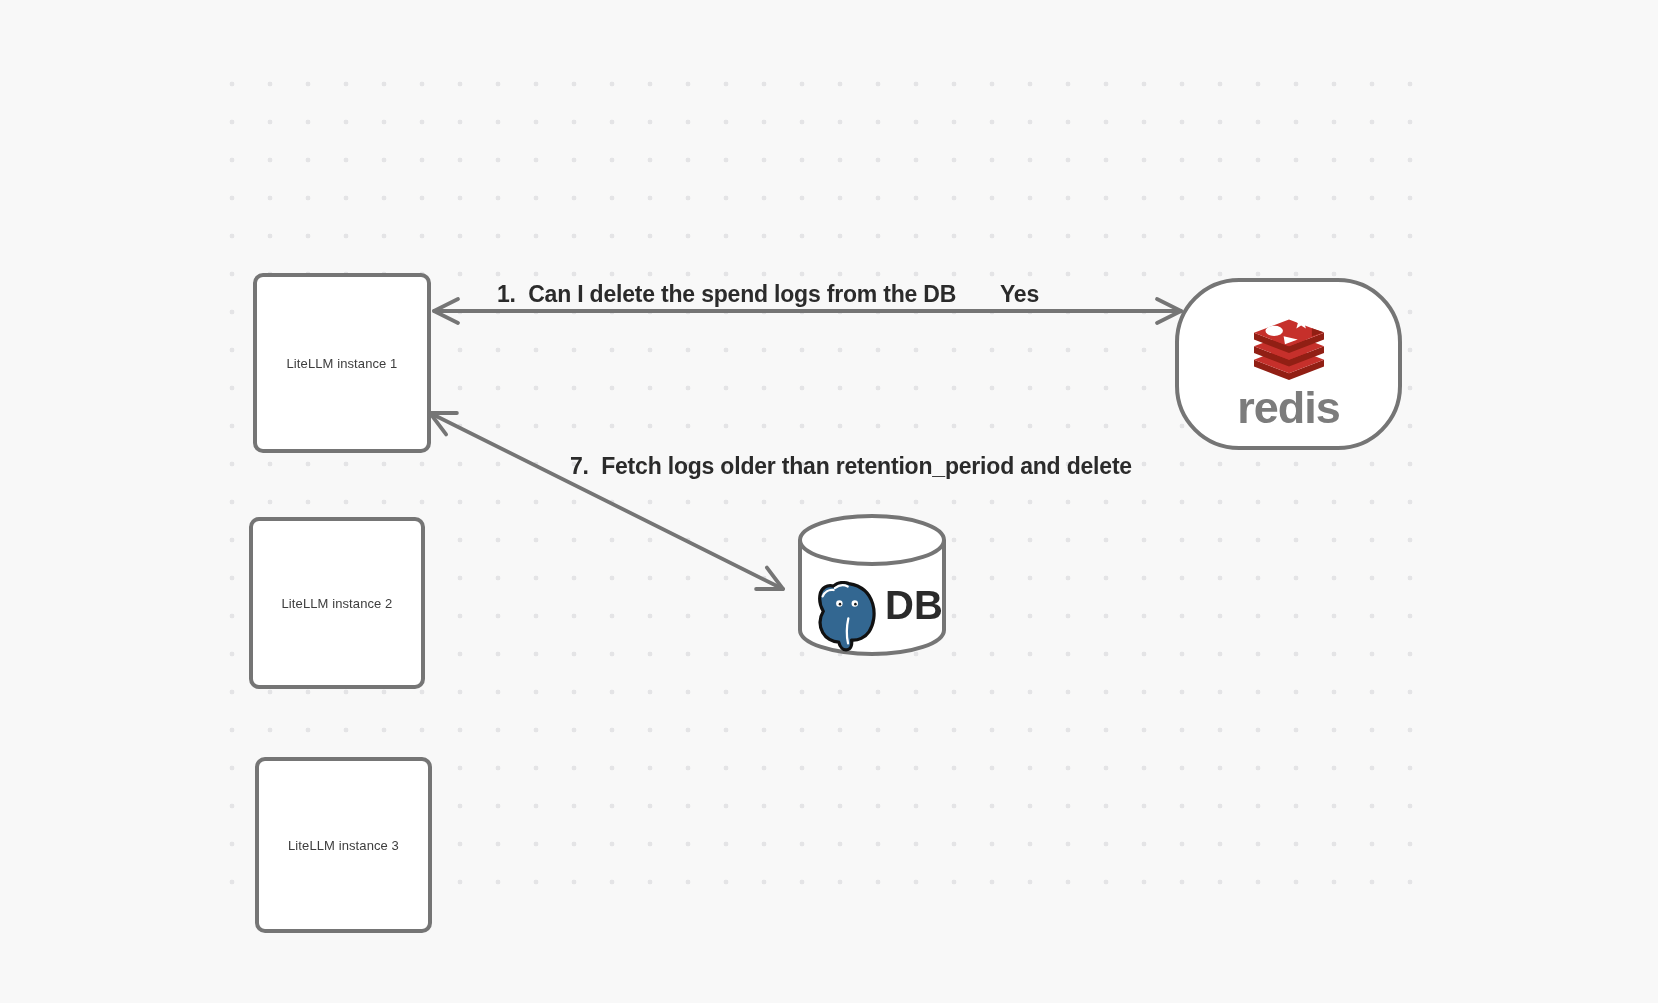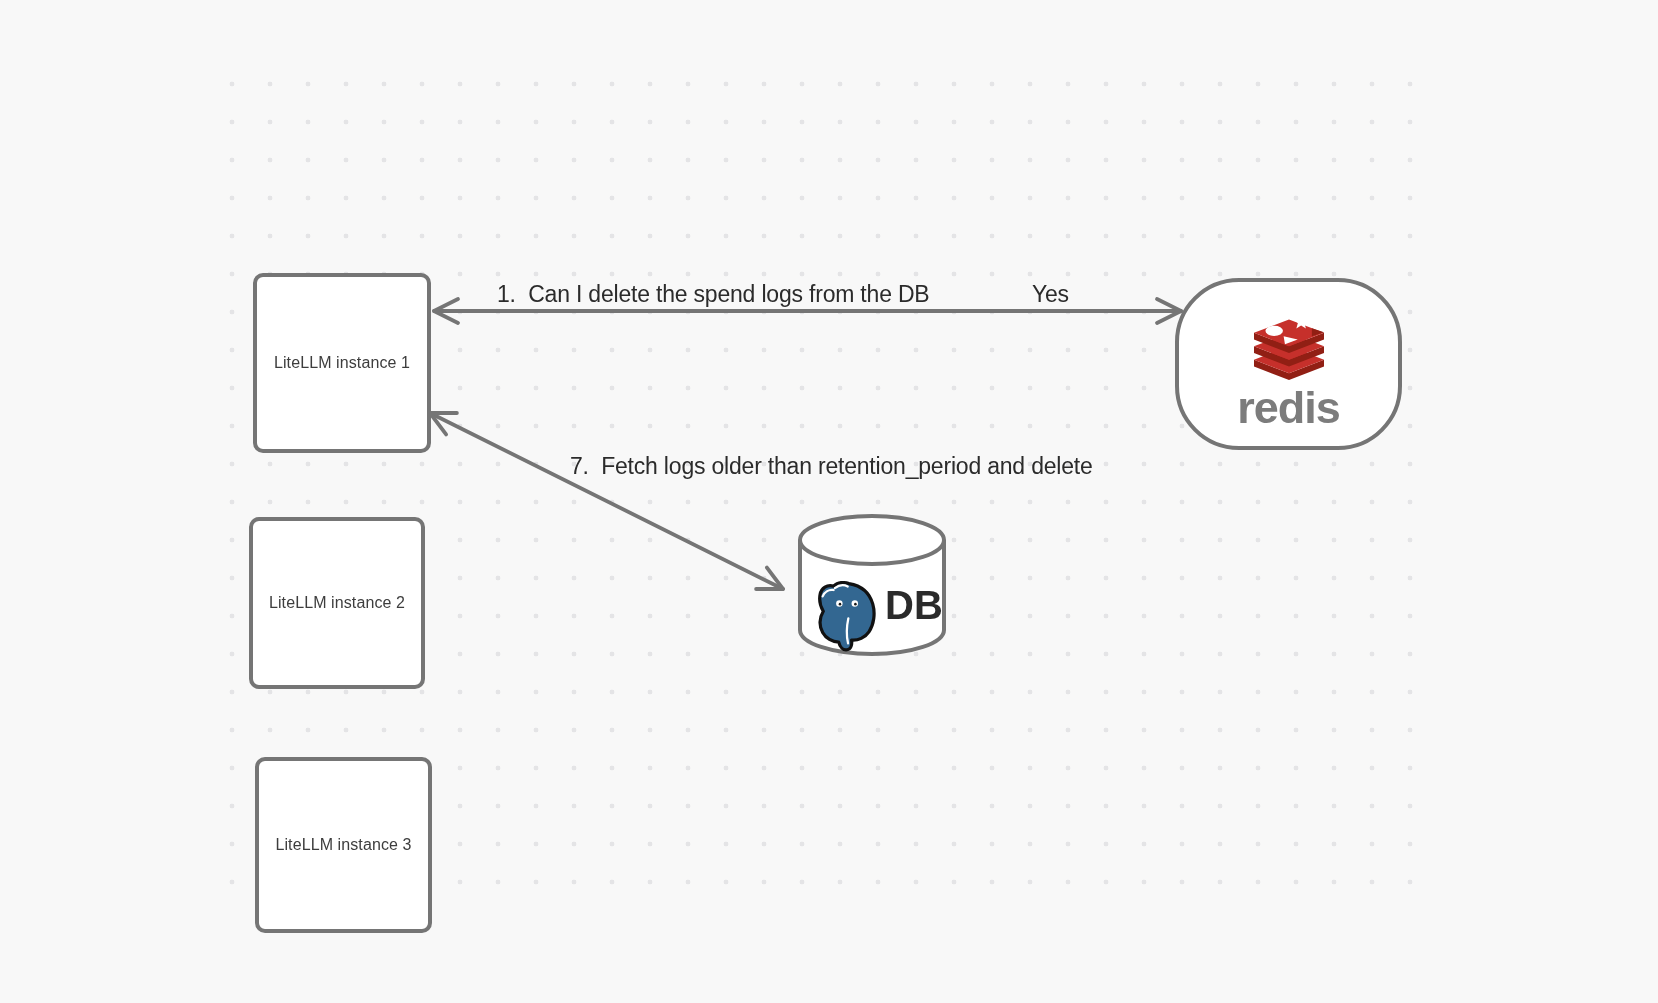--- a/index.html
+++ b/index.html
@@ -29,21 +29,21 @@
   .node-box {
     position: absolute;
     background: #ffffff;
     border: 4px solid #757575;
     border-radius: 10px;
     display: flex;
     align-items: center;
     justify-content: center;
   }
   .node-box .box-label {
-    font-size: 16px;
+    font-size: 13px;
     color: #3d3d3d;
     letter-spacing: 0.1px;
   }
   .redis-node {
     position: absolute;
     left: 1175px; top: 278px;
     width: 227px; height: 172px;
     background: #ffffff;
     border: 4px solid #757575;
     border-radius: 64px;
@@ -84,28 +84,28 @@
     position: absolute;
     left: 88px; top: 8px;
     font-size: 40px;
     font-weight: 600;
     color: #2b2b2b;
     line-height: 1;
   }
   .edge-label {
     position: absolute;
     font-size: 23px;
-    font-weight: 400;
+    font-weight: 700;
     color: #2b2b2b;
     line-height: 28px;
     white-space: pre;
     letter-spacing: -0.2px;
   }
   .edge1-label   { left: 497px;  top: 280px; }
-  .edge1-answer  { left: 1032px; top: 280px; }
+  .edge1-answer  { left: 1000px; top: 280px; }
   .edge2-label   { left: 570px;  top: 452px; }
 </style>
 </head>
 <body>
 
 <div class="canvas">
 
   <div class="dot-grid"></div>
 
   <svg class="edges-layer" viewBox="0 0 1658 1003" fill="none" stroke="#757575" stroke-width="3.8" stroke-linecap="round" stroke-linejoin="round">

